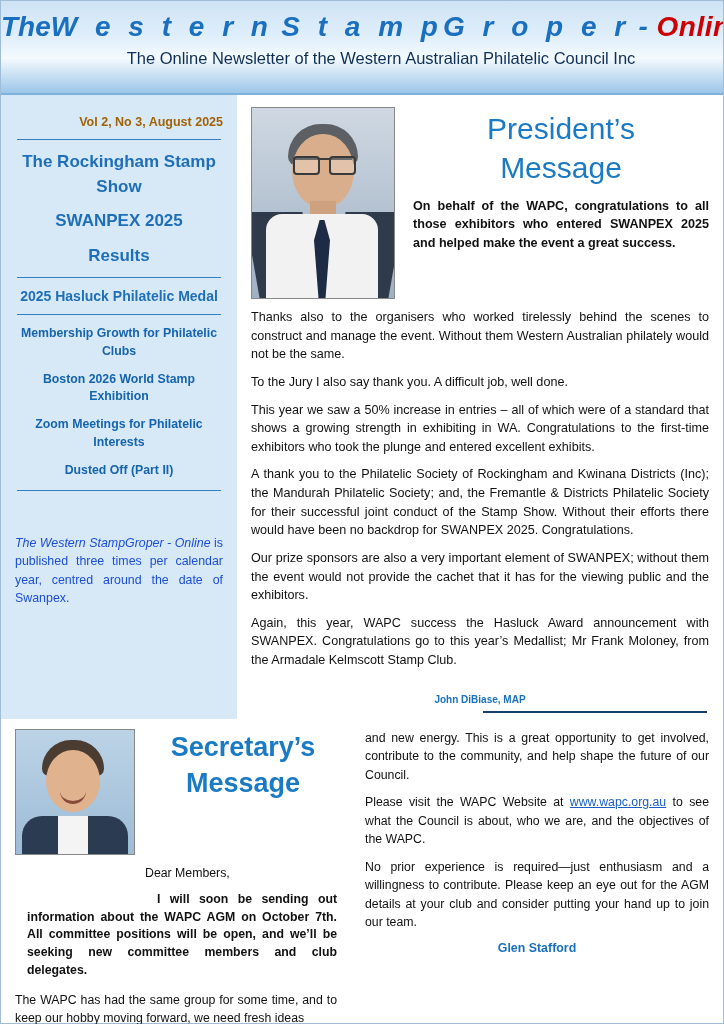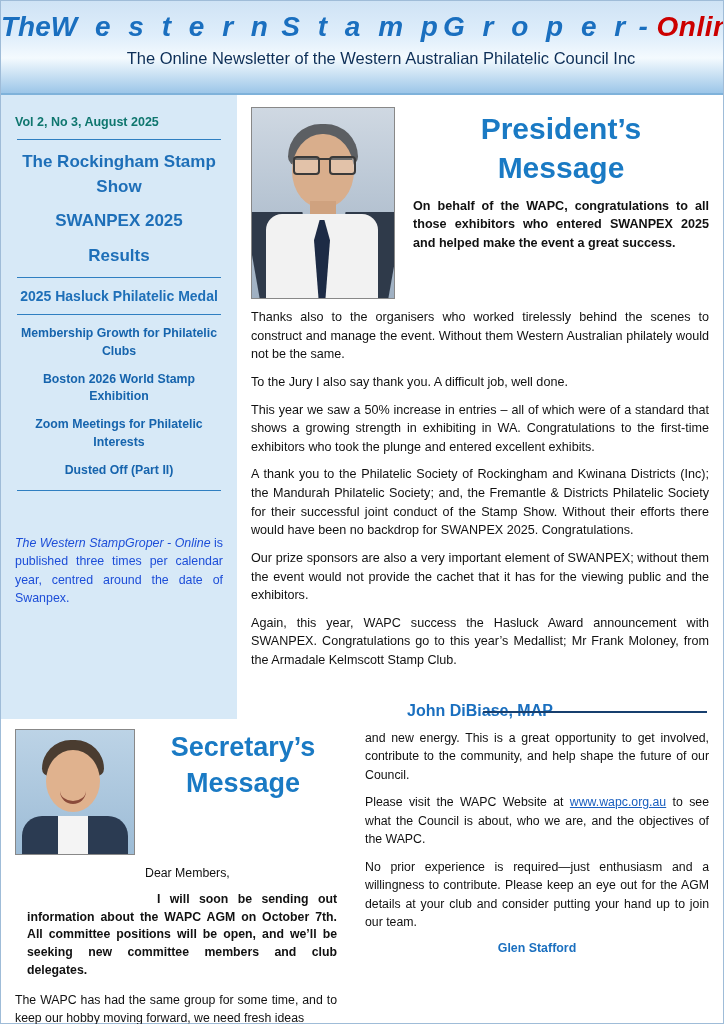--- a/index.html
+++ b/index.html
@@ -61,24 +61,24 @@
   }
   .sidebar {
     width: 236px;
     flex: 0 0 236px;
     background: #d7e9f7;
     box-sizing: border-box;
     padding: 14px 14px 0 14px;
     position: relative;
   }
   .sidebar .vol {
-    text-align: left;
+    text-align: right;
     font-size: 12.5px;
     font-weight: bold;
-    color: #0f766e;
+    color: #a16207;
     margin: 6px 0 10px 0;
   }
   .rule {
     border: 0;
     border-top: 1.5px solid #2f7fc1;
     margin: 8px 2px;
   }
   .side-block {
     text-align: center;
     color: #1664ad;
@@ -158,45 +158,45 @@
 
   .pres-title {
     flex: 1 1 auto;
     padding-left: 18px;
     padding-top: 2px;
   }
   .pres-title h1 {
     margin: 0;
     color: #1a7ac4;
     font-size: 30px;
-    font-weight: bold;
+    font-weight: normal;
     line-height: 1.3;
     text-align: center;
   }
   .lead {
     margin-top: 10px;
     font-size: 12.6px;
     font-weight: bold;
     color: #111;
     text-align: justify;
     line-height: 1.45;
   }
   .main p.body {
     font-size: 12.6px;
     color: #111;
     text-align: justify;
     line-height: 1.48;
     margin: 9px 0 0 0;
   }
   .sign {
     text-align: center;
-    font-size: 16px;
+    font-size: 10px;
     font-weight: bold;
     color: #1a6fbf;
-    margin-top: 32px;
+    margin-top: 24px;
   }
   .sec-divline {
     position: absolute;
     left: 246px;
     right: 16px;
     bottom: 6px;
     border-top: 2px solid #173f6e;
   }
 
   

